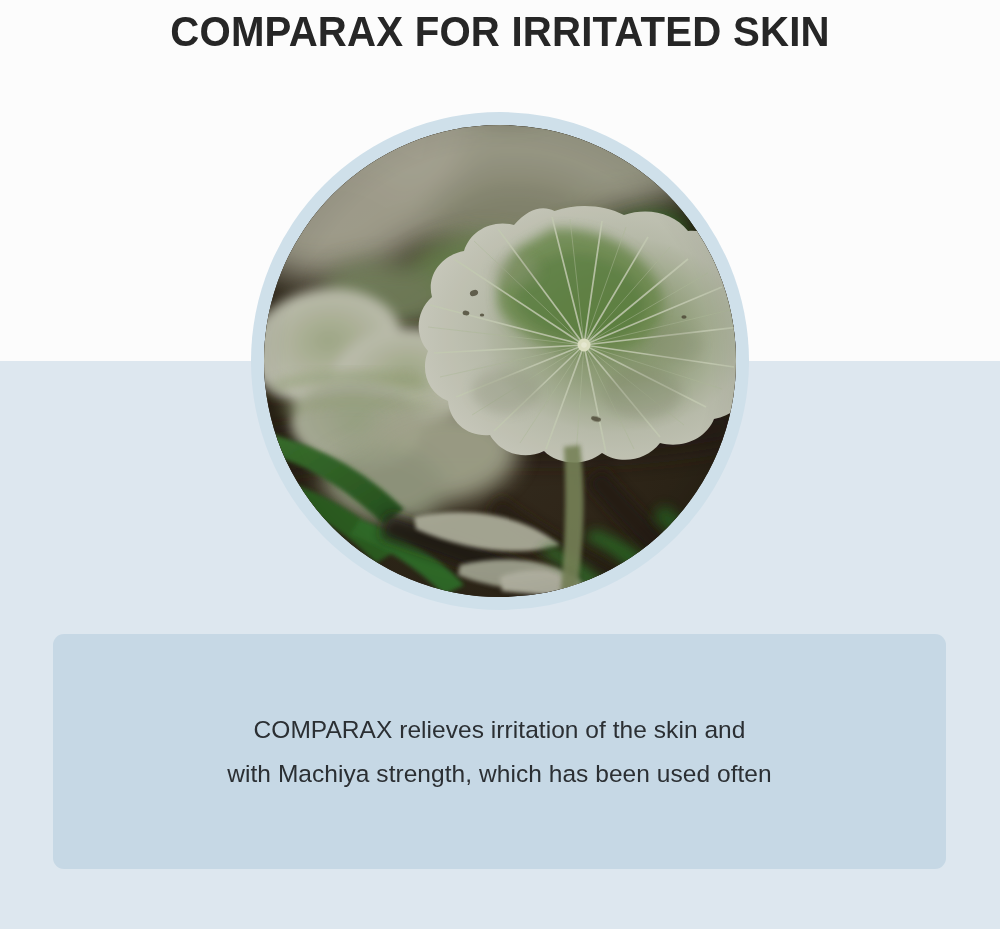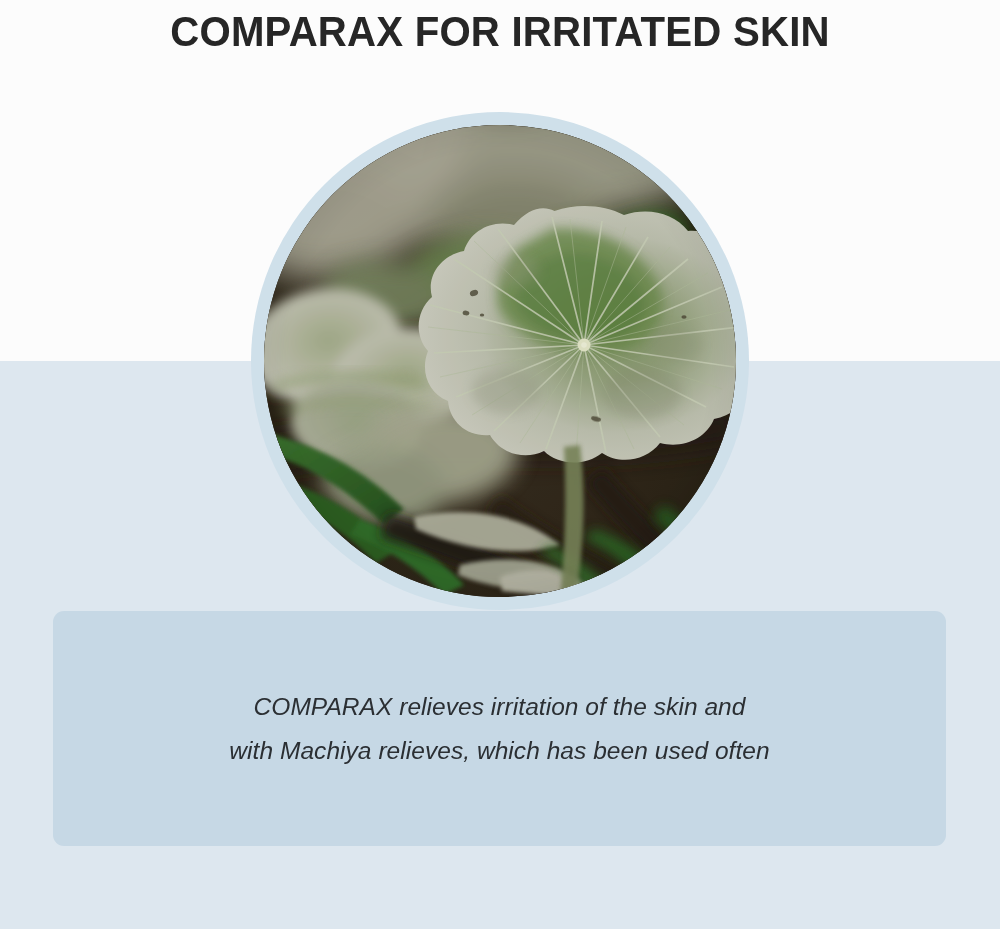--- a/index.html
+++ b/index.html
@@ -68,28 +68,27 @@
     width: 472px; height: 472px;
     border-radius: 50%;
     overflow: hidden;
     background: #2b2419;
   }
   .hero-photo svg { display: block; width: 472px; height: 472px; }
 
   
   .copy-panel {
     position: absolute;
-    left: 53px; top: 611px;
+    left: 53px; top: 634px;
     width: 893px; height: 235px;
     background: #c6d8e5;
     border-radius: 11px;
     display: flex;
     align-items: center;
     justify-content: flex-end;
-    font-style: italic;
   }
   .copy-lines {
     width: 100%;
     text-align: center;
     font-family: "Liberation Sans", sans-serif;
     font-size: 24.5px;
     font-weight: 400;
     line-height: 43.5px;
     color: #2b2f33;
     letter-spacing: 0.05px;
@@ -306,17 +305,17 @@
           <stop offset="100%" stop-color="#000" stop-opacity="0.22"></stop>
         </radialGradient>
         <rect width="472" height="472" fill="url(#vig)"></rect>
       </svg>
     </div>
   </div>
 
   <div class="copy-panel">
     <div class="copy-lines">
       <p>COMPARAX relieves irritation of the skin and</p>
-      <p>with Machiya relieves, which has been used often</p>
+      <p>with Machiya strength, which has been used often</p>
     </div>
   </div>
 
 </div>
 
 </body></html>

